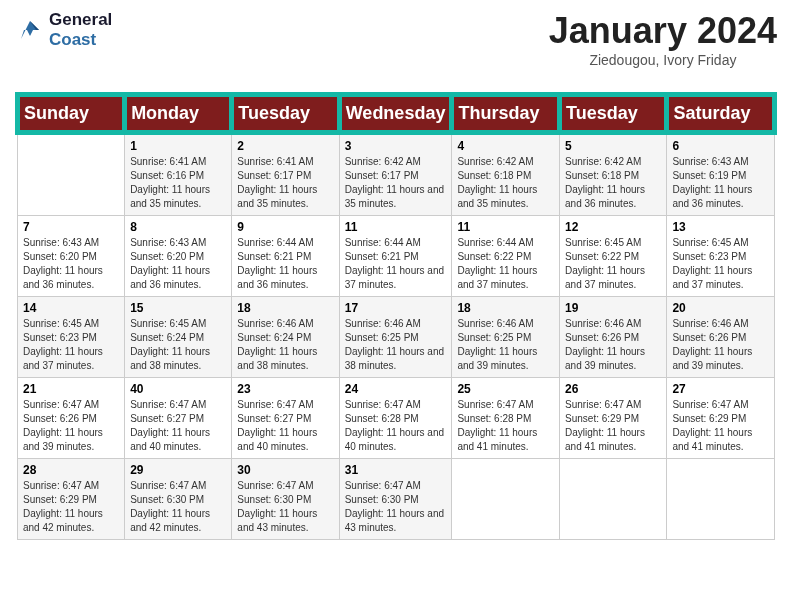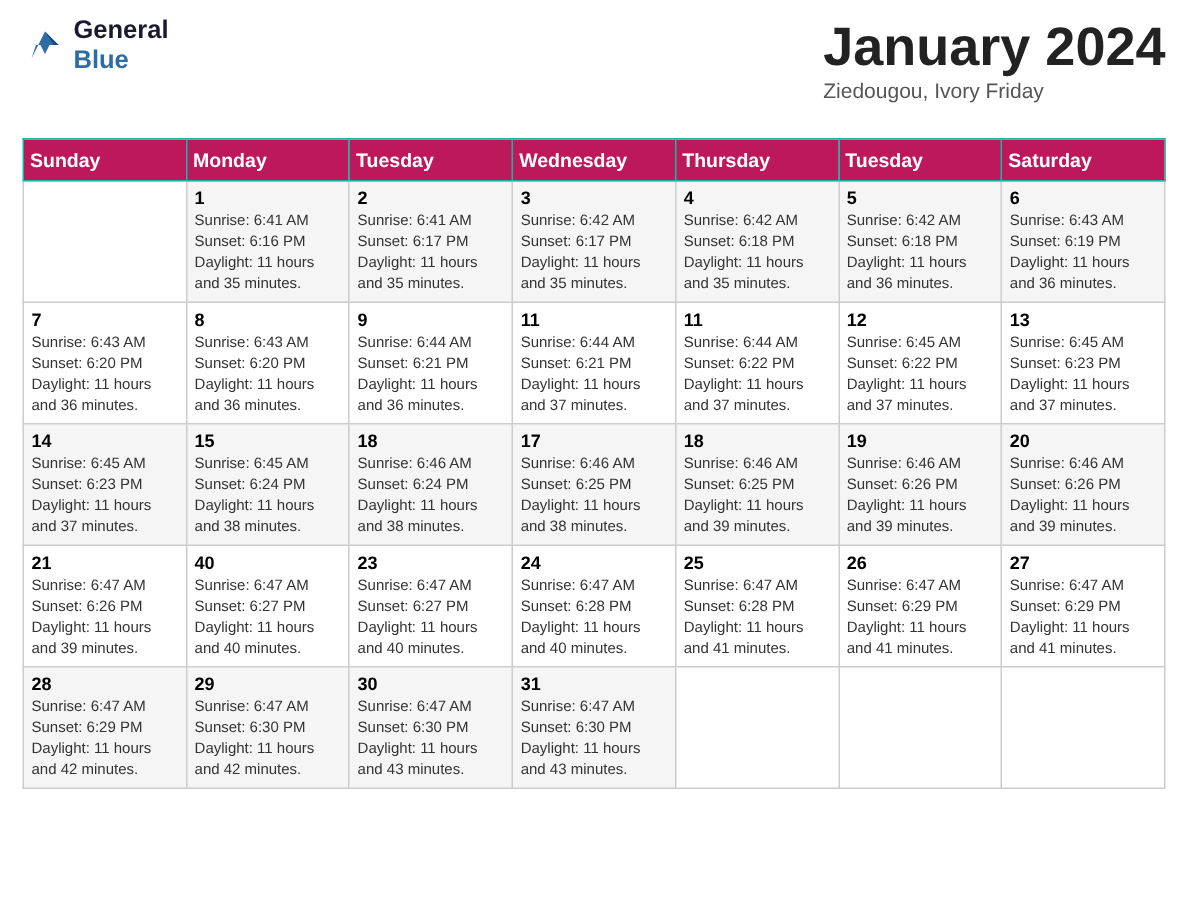--- a/index.html
+++ b/index.html
@@ -19,44 +19,44 @@
     .logo {
       display: flex;
       align-items: center;
       gap: 4px;
     }
     .logo-icon {
       width: 30px;
       height: 30px;
     }
     .title-block {
-      text-align: left;
+      text-align: center;
     }
     .month-title {
       font-size: 36px;
       font-weight: bold;
       color: #222;
     }
     .subtitle {
       font-size: 14px;
       color: #555;
     }
     table {
       width: 100%;
       border-collapse: collapse;
       font-size: 11px;
     }
     thead tr th {
-      background-color: #be185d;
+      background-color: #7f1d1d;
       color: #fff;
       padding: 6px 4px;
       text-align: left;
-      font-size: 13px;
+      font-size: 18px;
       font-weight: bold;
-      border: 1px solid #14b8a6;
+      border: 5px solid #14b8a6;
     }
     tbody tr td {
       border: 1px solid #ccc;
       vertical-align: top;
       padding: 4px 5px;
       height: 78px;
       width: calc(100% / 7);
     }
     tbody tr:nth-child(odd) {
       background-color: #f5f5f5;
@@ -82,21 +82,21 @@
 <body>
 
 <div class="header">
   <div class="logo">
     <svg class="logo-icon" viewBox="0 0 40 40" xmlns="http://www.w3.org/2000/svg">
       <polygon points="8,32 20,8 32,20 24,20 20,28 16,20 12,20" fill="#2e6da4"></polygon>
       <polygon points="20,8 32,20 28,20" fill="#1a4a7a"></polygon>
     </svg>
     <div>
       <div style="font-size:17px;font-weight:bold;color:#1a1a2e;">General</div>
-      <div style="font-size:17px;font-weight:bold;color:#2e6da4;">Blue</div>
+      <div style="font-size:17px;font-weight:bold;color:#2e6da4;">Coast</div>
     </div>
   </div>
   <div class="title-block">
     <div class="month-title">January 2024</div>
     <div class="subtitle">Ziedougou, Ivory Friday</div>
   </div>
 </div>
 
 <table>
   <thead>

